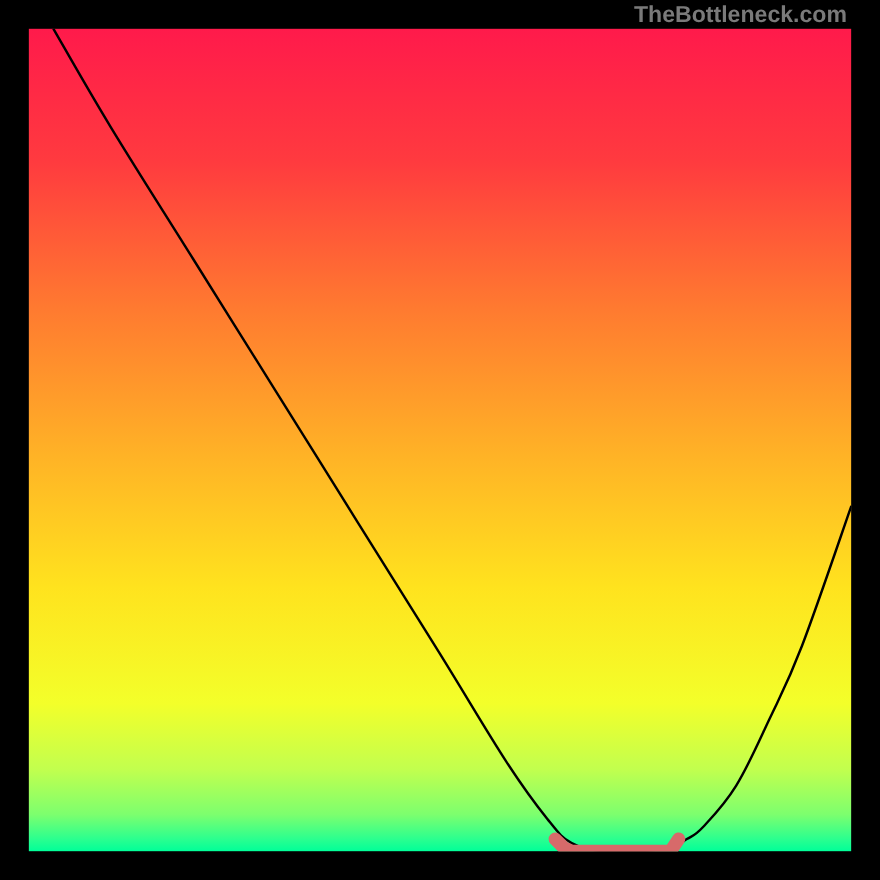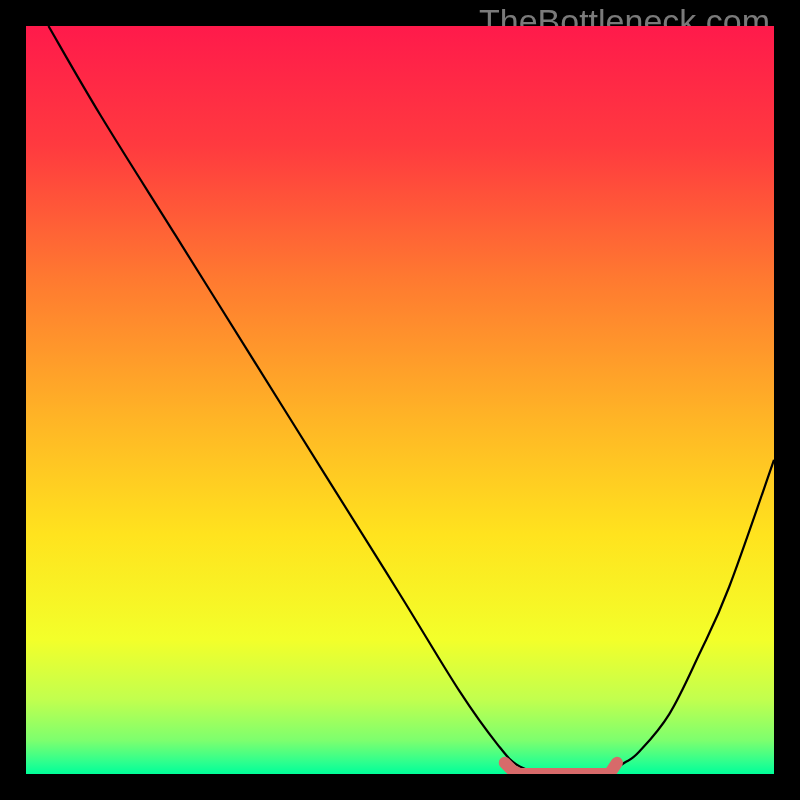--- a/index.html
+++ b/index.html
@@ -24,22 +24,22 @@
     left: 0;
     top: 0;
     width: 748px;
     height: 748px;
   }
   .watermark {
     position: absolute;
     top: 2px;
     right: 30px;
     color: #7a7a7a;
-    font-size: 34px;
-    font-weight: 400;
+    font-size: 21px;
+    font-weight: 700;
     letter-spacing: 0px;
     pointer-events: none;
   }
   svg {
     display: block;
   }
 </style>
 </head>
 <body>
 

